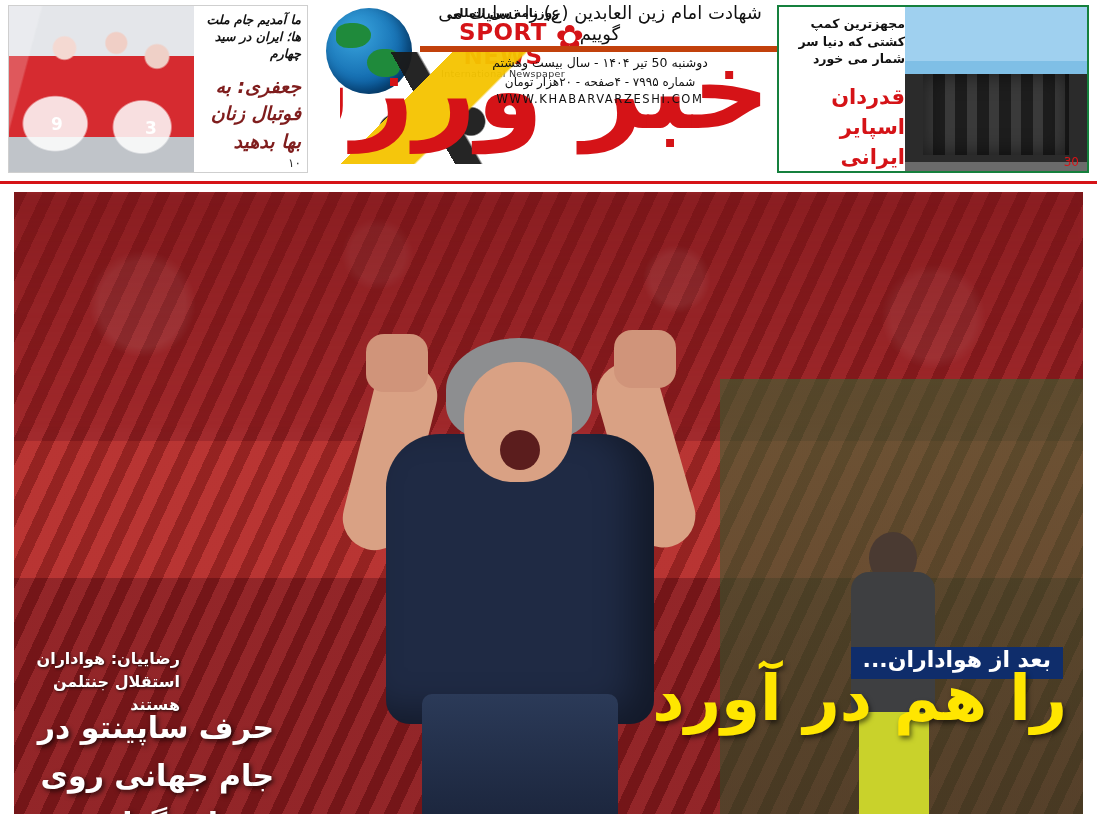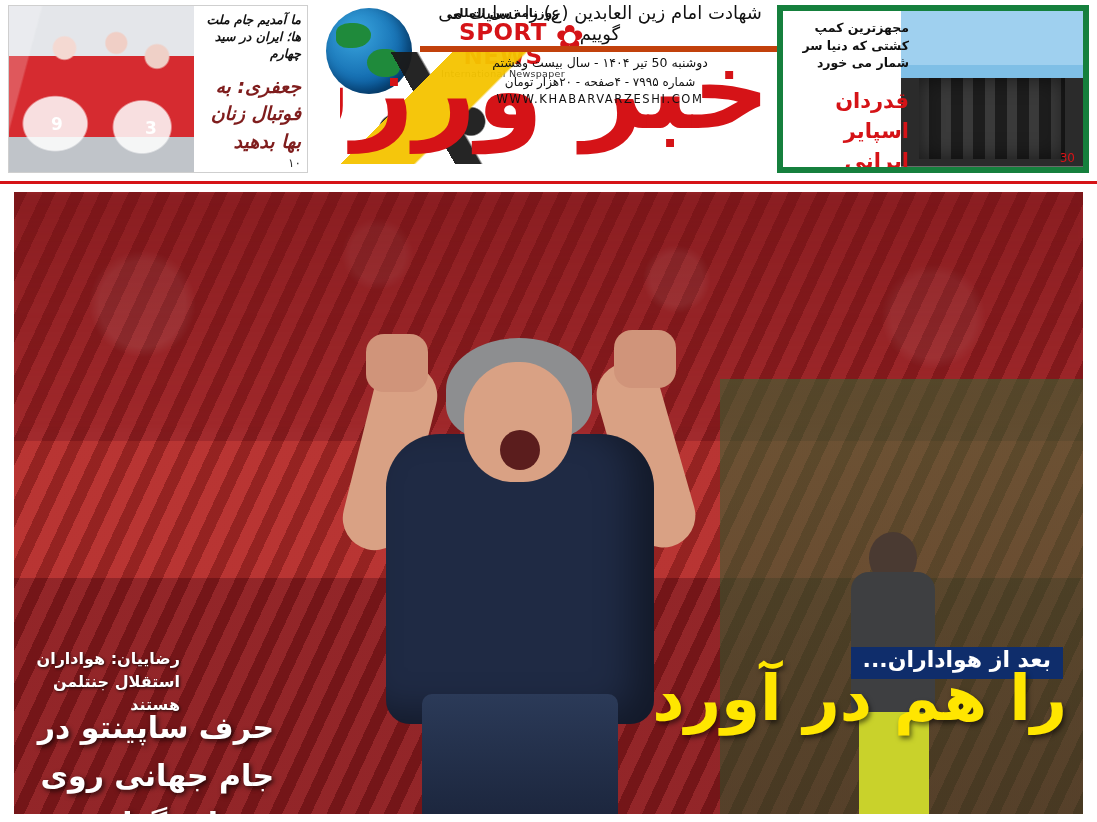--- a/index.html
+++ b/index.html
@@ -197,21 +197,21 @@
     letter-spacing: 1.6px;
     direction: ltr;
     color: #111;
   }
 
   
   .promo-right {
     position: absolute;
     right: 8px; top: 5px;
     width: 312px; height: 168px;
-    border: 6px solid #15803d;
+    border: 2px solid #15803d;
     overflow: hidden;
     background: #fff;
   }
   .promo-right .photo {
     position: absolute;
     right: 0; top: 0;
     width: 182px; height: 168px;
     background:
       linear-gradient(#9fd0ef 0 32%, #7fbfe6 32% 40%, #2b2b2b 40% 92%, #6b6b6b 92% 100%);
   }

